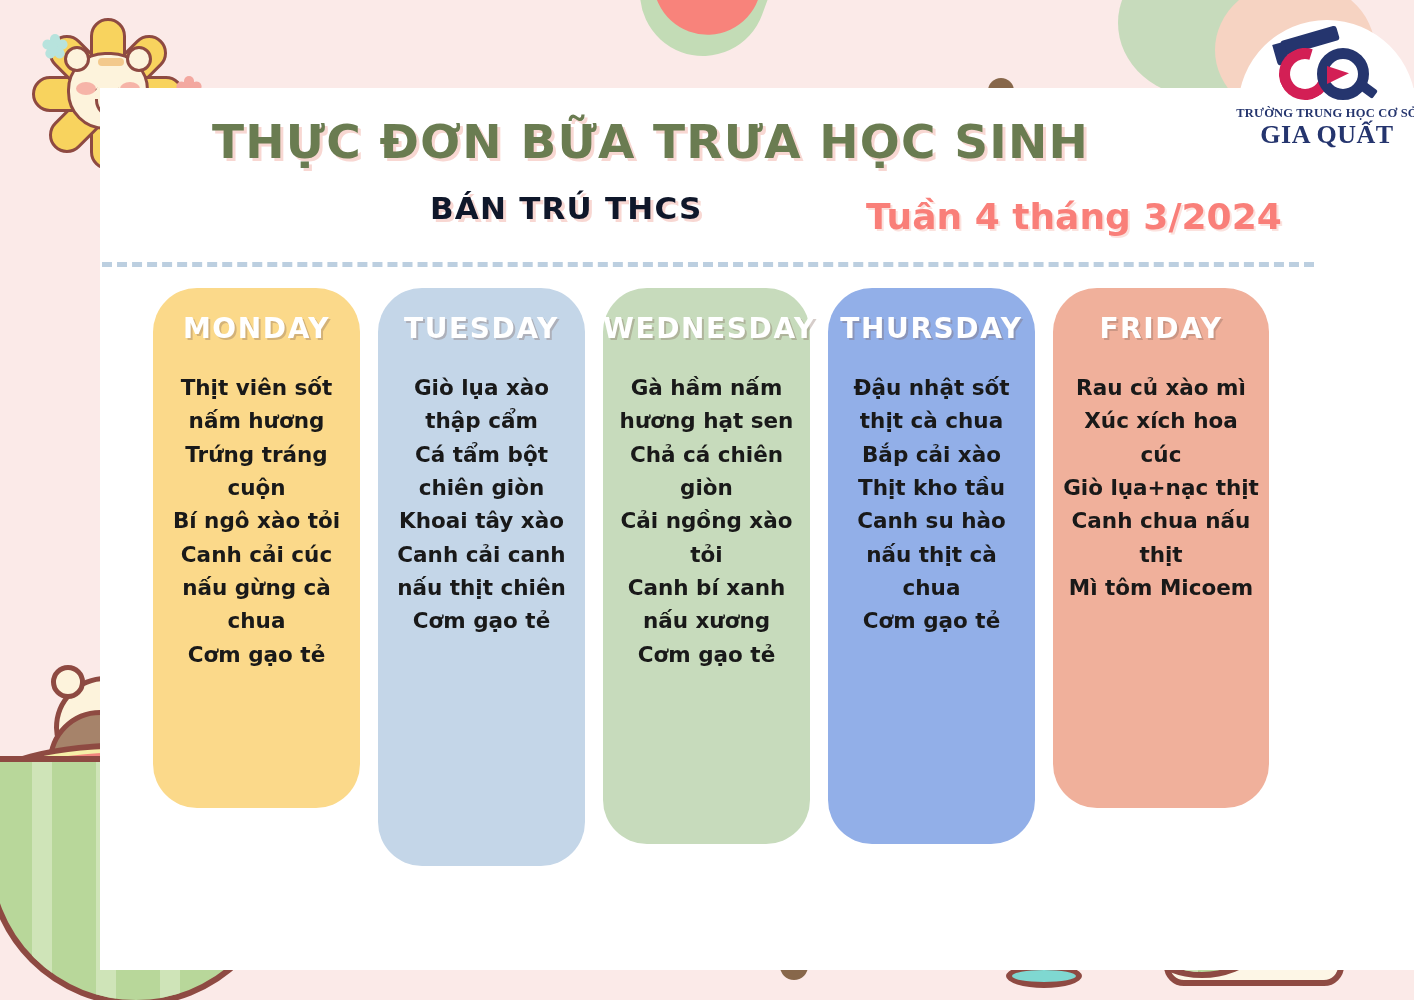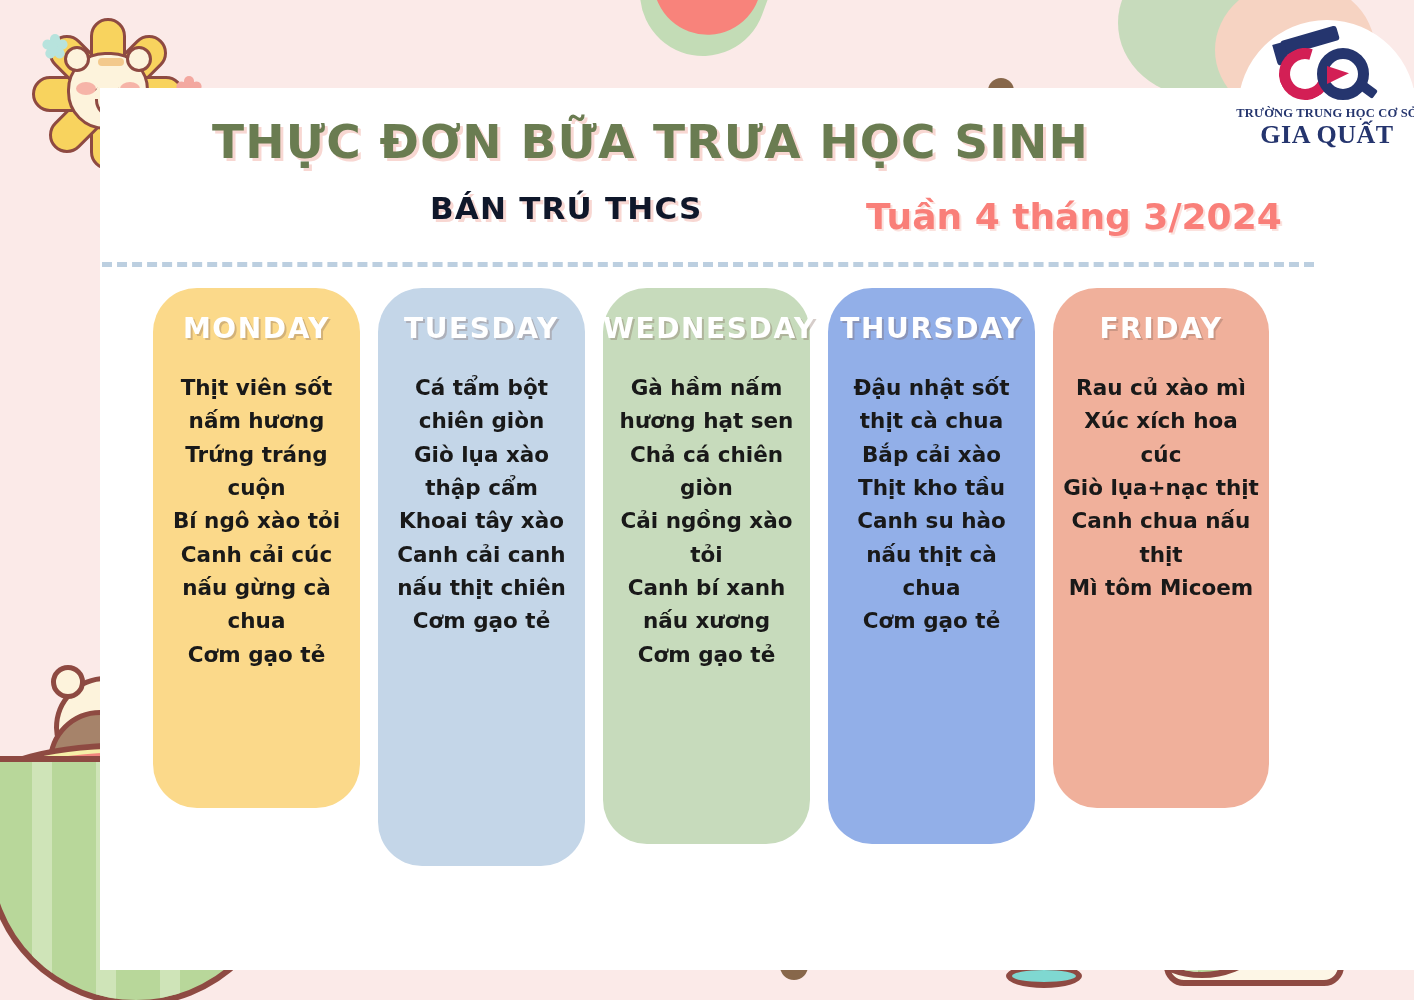--- a/index.html
+++ b/index.html
@@ -364,22 +364,22 @@
           <div>Trứng tráng cuộn</div>
           <div>Bí ngô xào tỏi</div>
           <div>Canh cải cúc nấu gừng cà chua</div>
           <div>Cơm gạo tẻ</div>
         </div>
       </div>
 
       <div class="card c1">
         <div class="card-title">TUESDAY</div>
         <div class="card-items">
+          <div>Giò lụa xào thập cẩm</div>
           <div>Cá tẩm bột chiên giòn</div>
-          <div>Giò lụa xào thập cẩm</div>
           <div>Khoai tây xào</div>
           <div>Canh cải canh nấu thịt chiên</div>
           <div>Cơm gạo tẻ</div>
         </div>
       </div>
 
       <div class="card c2">
         <div class="card-title">WEDNESDAY</div>
         <div class="card-items">
           <div>Gà hầm nấm hương hạt sen</div>

